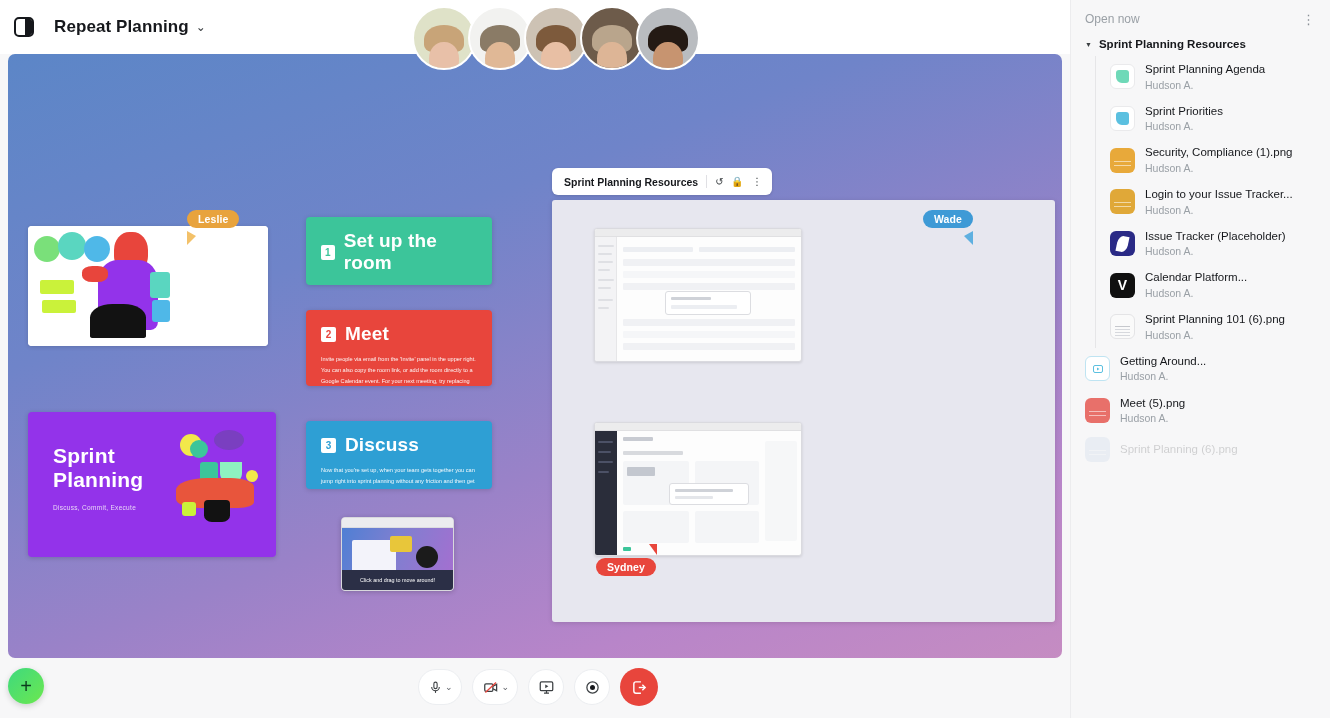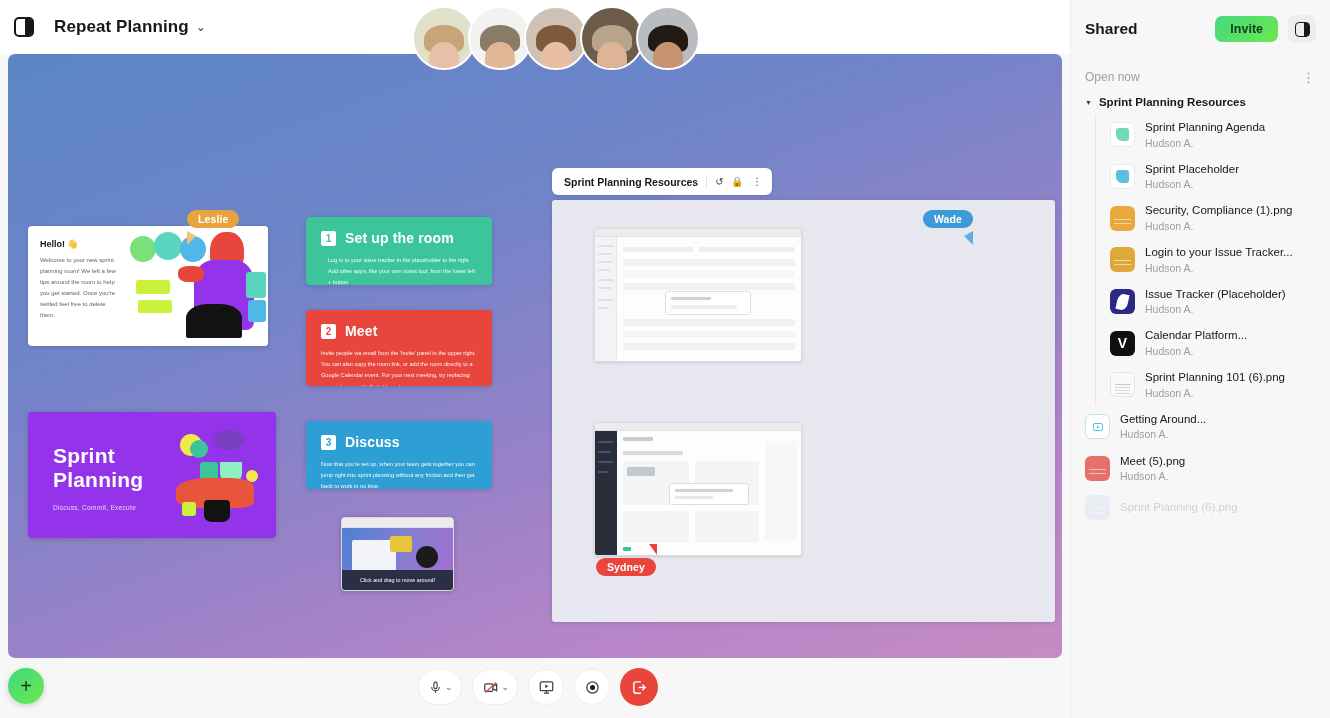--- a/index.html
+++ b/index.html
@@ -59,21 +59,21 @@
     background: #ffffff; border-radius: 4px; overflow: hidden; display: flex;
     box-shadow: 0 1px 4px rgba(0,0,0,.15);
   }
   .welcome-txt { width: 96px; padding: 13px 8px 8px 12px; }
   .welcome-h { font-size: 9px; font-weight: bold; color: #16181c; margin-bottom: 6px; }
   .welcome-b { font-size: 6px; line-height: 1.85; color: #5f6368; }
   .welcome-art { flex: 1; position: relative; background: #fff; overflow: hidden; }
   .blob { position: absolute; border-radius: 50%; }
 
   .sprint-card {
-    position: absolute; left: 20px; top: 358px; width: 248px; height: 126px;
+    position: absolute; left: 20px; top: 358px; width: 248px; height: 145px;
     background: #9333ea; border-radius: 4px; overflow: hidden;
     box-shadow: 0 1px 5px rgba(0,0,0,.18);
   }
   .sprint-card .st {
     position: absolute; left: 25px; top: 32px; color: #fff; font-size: 21px;
     font-weight: bold; line-height: 1.12; letter-spacing: .2px;
   }
   .sprint-card .ss {
     position: absolute; left: 25px; top: 92px; color: #e8d5f7; font-size: 6.5px; letter-spacing: .3px;
   }
@@ -81,21 +81,21 @@
 
   .step-card {
     position: absolute; border-radius: 4px; padding: 13px 15px;
     box-shadow: 0 1px 5px rgba(0,0,0,.16); color: #fff; overflow: hidden;
   }
   .step-hdr { display: flex; align-items: center; gap: 9px; margin-bottom: 9px; }
   .step-num {
     width: 15px; height: 15px; background: #fff; border-radius: 2px;
     font-size: 10px; font-weight: bold; display: flex; align-items: center; justify-content: center;
   }
-  .step-title { font-size: 14px; font-weight: bold; letter-spacing: .15px; }
+  .step-title { font-size: 19px; font-weight: bold; letter-spacing: .15px; }
   .step-body { font-size: 5.6px; line-height: 2.0; opacity: .95; }
   #step-1 { left: 298px; top: 163px;  width: 186px; height: 68px;  background: #3cc59a; }
   #step-1 .step-num { color: #3cc59a; }
   #step-2 { left: 298px; top: 256px;  width: 186px; height: 76px;  background: #e8453c; }
   #step-2 .step-num { color: #e8453c; }
   #step-3 { left: 298px; top: 367px;  width: 186px; height: 68px;  background: #2e9fd4; }
   #step-3 .step-num { color: #2e9fd4; }
 
   .minibrowser {
     position: absolute; left: 333px; top: 463px; width: 113px; height: 74px;
@@ -277,24 +277,20 @@
       </div>
       <div class="avatar" style="background: rgb(185, 188, 192);">
         <span class="hair" style="background:#241a14"></span>
         <span class="face" style="background:#c79470"></span>
       </div>
     </div>
 
   <div class="canvas">
 
     <div class="welcome-card">
-      <div class="welcome-txt">
-        <div class="welcome-h">Hello! 👋</div>
-        <div class="welcome-b">Welcome to your new sprint planning room! We left a few tips around the room to help you get started. Once you're settled feel free to delete them.</div>
-      </div>
       <div class="welcome-art">
         <div class="blob" style="left:6px;top:10px;width:26px;height:26px;background:#7ae07a;"></div>
         <div class="blob" style="left:30px;top:6px;width:28px;height:28px;background:#5ad6c0;"></div>
         <div class="blob" style="left:56px;top:10px;width:26px;height:26px;background:#4fb8e8;"></div>
         <div class="blob" style="left:86px;top:6px;width:34px;height:40px;background:#e8453c;border-radius:45% 45% 40% 40%;"></div>
         <div class="blob" style="left:70px;top:34px;width:60px;height:70px;background:#9333ea;border-radius:32% 32% 12% 12%;"></div>
         <div class="blob" style="left:54px;top:40px;width:26px;height:16px;background:#e8453c;border-radius:40%;"></div>
         <div class="blob" style="left:12px;top:54px;width:34px;height:14px;background:#caf23a;border-radius:2px;"></div>
         <div class="blob" style="left:14px;top:74px;width:34px;height:13px;background:#caf23a;border-radius:2px;"></div>
         <div class="blob" style="left:62px;top:78px;width:56px;height:34px;background:#121212;border-radius:40% 40% 6% 6%;"></div>
@@ -492,27 +488,20 @@
       <span class="zoomtxt">18%</span>
       <span class="vsep"></span>
       <svg width="15" height="15" viewBox="0 0 24 24" fill="none" stroke="#3c4043" stroke-width="2">
         <polyline points="4,9 4,4 9,4"></polyline>
           <polyline points="15,20 20,20 20,15"></polyline>
       </svg>
     </div>
   </div>
 
   <div class="sidebar">
-    <div class="sb-head">
-      <div class="sb-title">Shared</div>
-      <button class="invite-btn">Invite</button>
-      <div class="sb-panel-btn">
-        <div class="panel-icon"></div>
-      </div>
-    </div>
 
 
     <div class="sb-section">
       <span class="lbl">Open now</span>
       <span class="kebab">⋮</span>
     </div>
 
     <div class="sb-group">
       <span class="tri">▼</span>
       <span class="gname">Sprint Planning Resources</span>
@@ -527,21 +516,21 @@
             <div class="sb-meta">
               <div class="sb-name">Sprint Planning Agenda</div>
               <div class="sb-owner">Hudson A.</div>
             </div>
           </div>
           <div class="sb-item">
             <div class="sb-ico" style="background: rgb(255, 255, 255); border: 1px solid rgb(234, 234, 236);">
               <span style="display:block;width:13px;height:13px;background:#5bc0e0;border-radius:3px 3px 3px 6px;"></span>
             </div>
             <div class="sb-meta">
-              <div class="sb-name">Sprint Placeholder</div>
+              <div class="sb-name">Sprint Priorities</div>
               <div class="sb-owner">Hudson A.</div>
             </div>
           </div>
           <div class="sb-item">
             <div class="sb-ico lines-ico" style="background: rgb(232, 169, 58);"></div>
             <div class="sb-meta">
               <div class="sb-name">Security, Compliance (1).png</div>
               <div class="sb-owner">Hudson A.</div>
             </div>
           </div>

